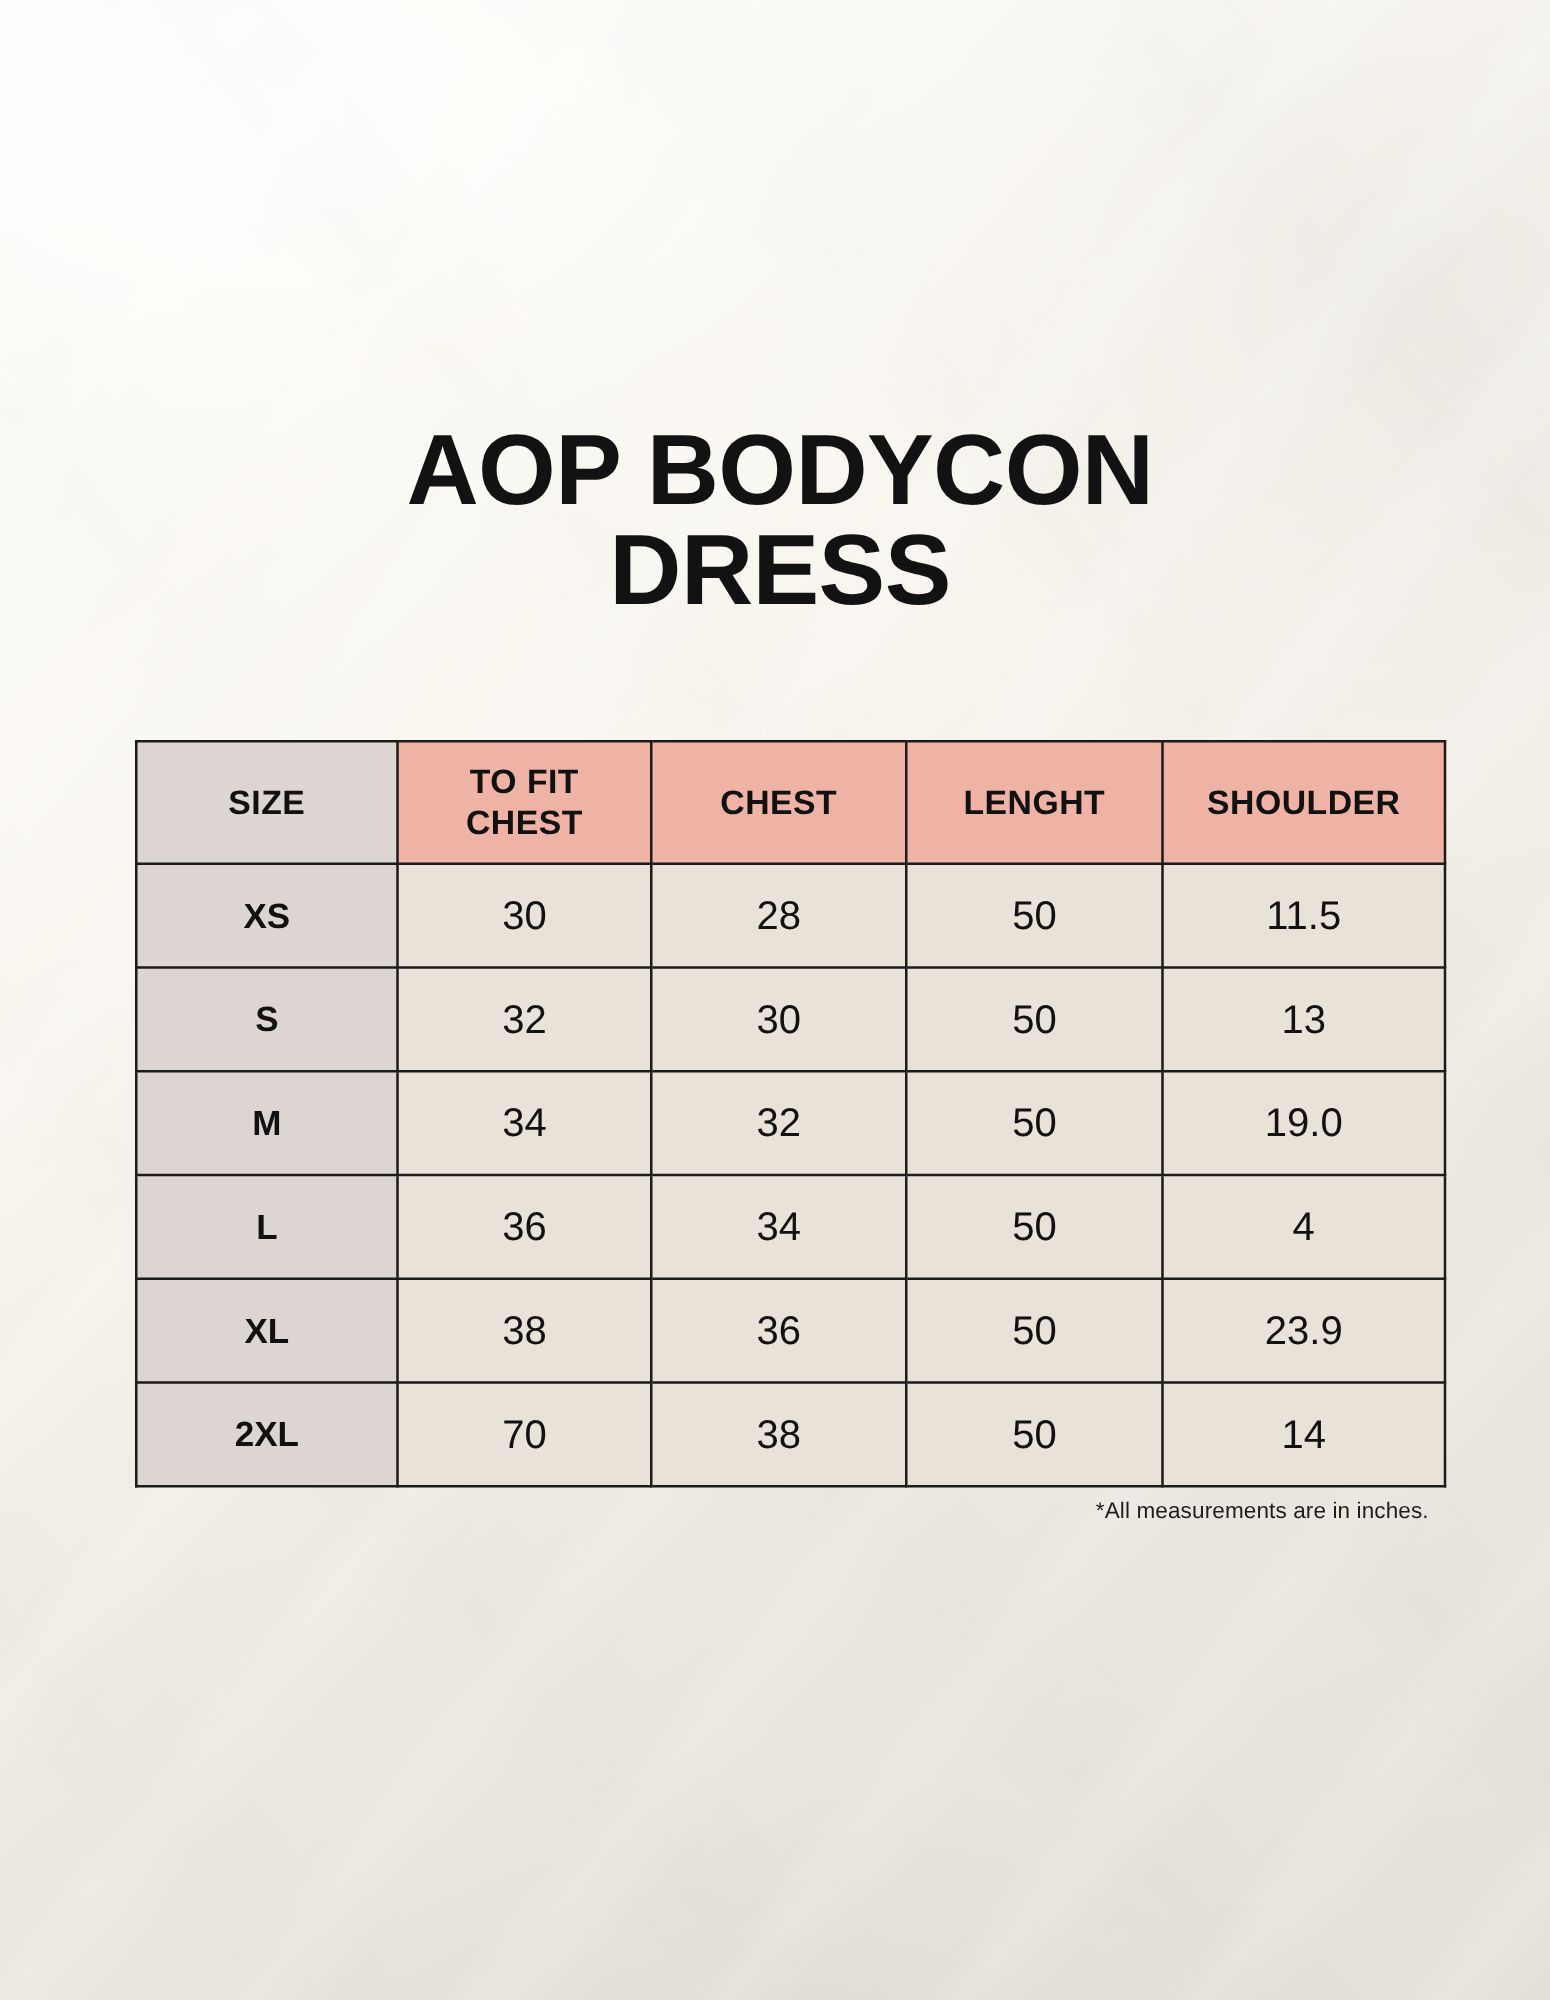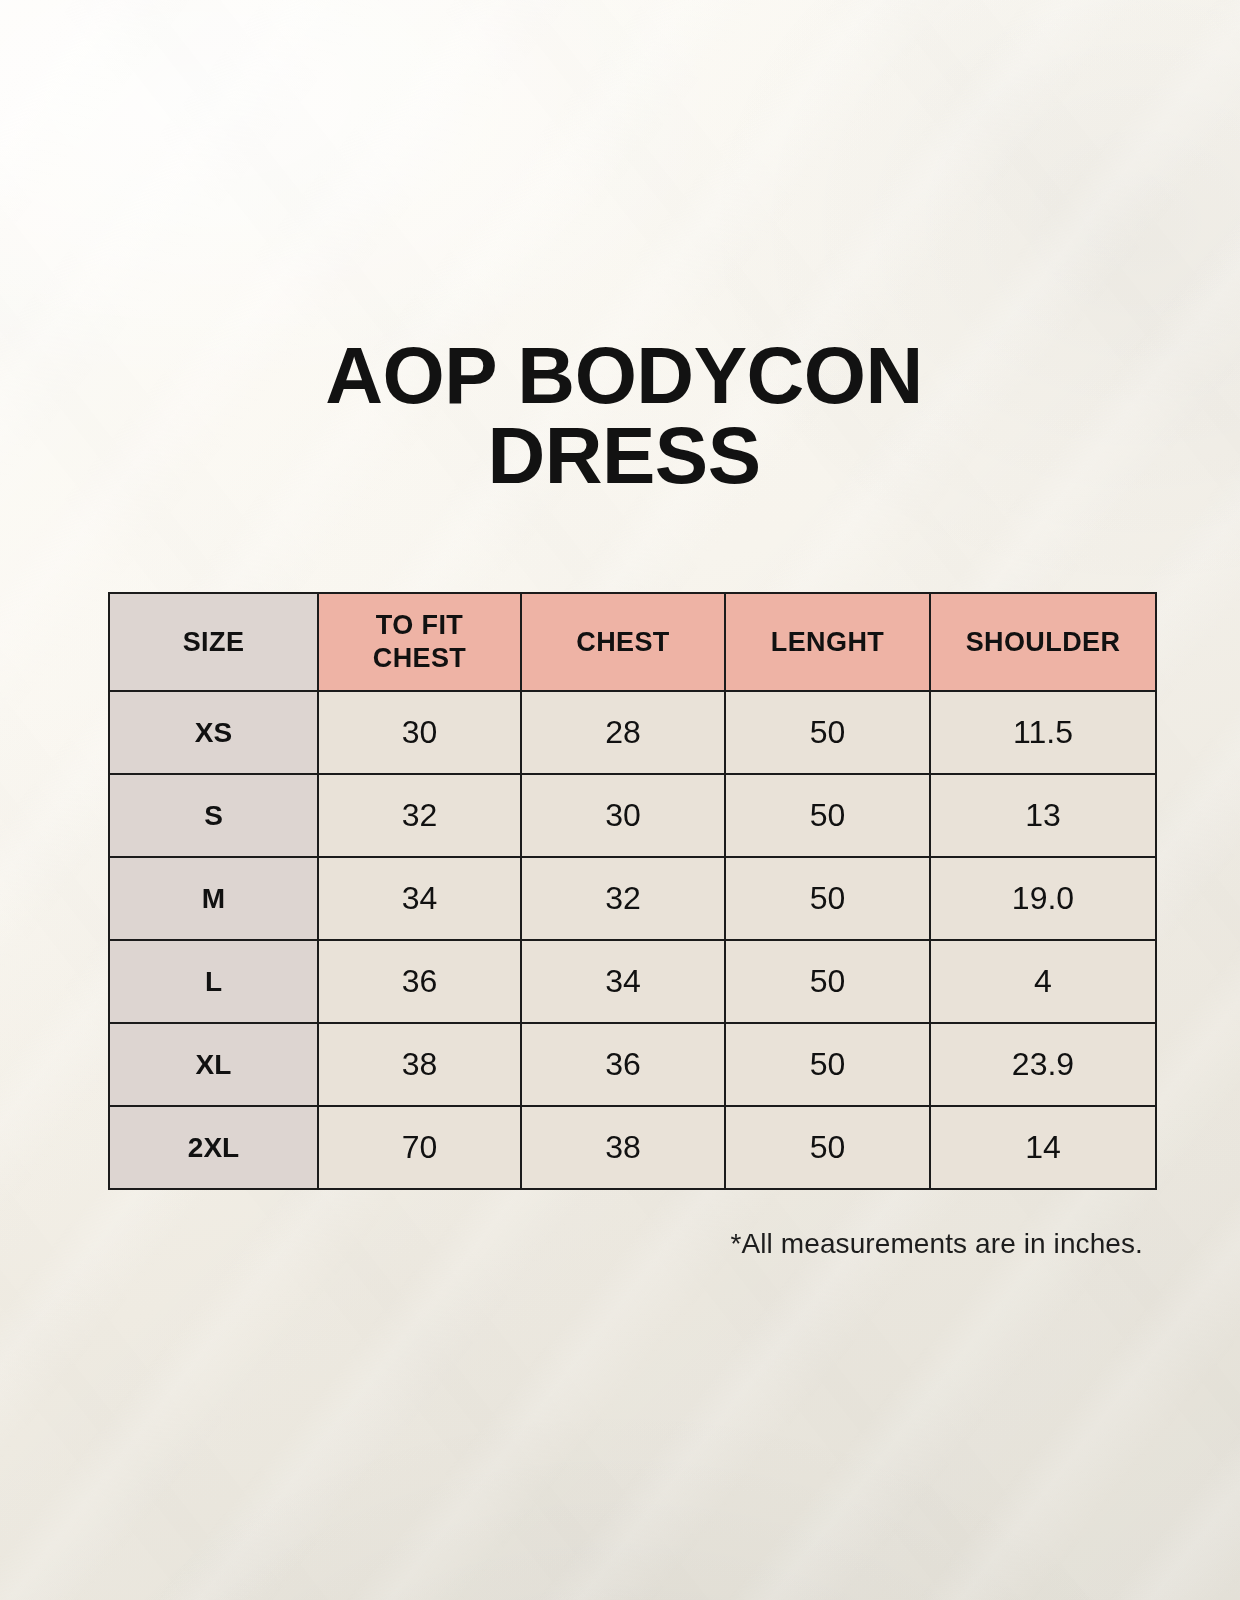--- a/index.html
+++ b/index.html
@@ -151,25 +151,24 @@
     margin-top: 48px;
   }
 
   
   .footnote {
     position: absolute;
     left: 96px;
     top: 1198px;
     width: 1047px;
     text-align: right;
-    font-size: 28px;
+    font-size: 18px;
     font-weight: 500;
     color: #1d1d1d;
     letter-spacing: 0.1px;
-    margin-top: 30px;
   }
 </style>
 </head>
 <body>
 
 <div id="page"></div>
 
 <div id="content">
 
   <h1 class="title">AOP BODYCON

